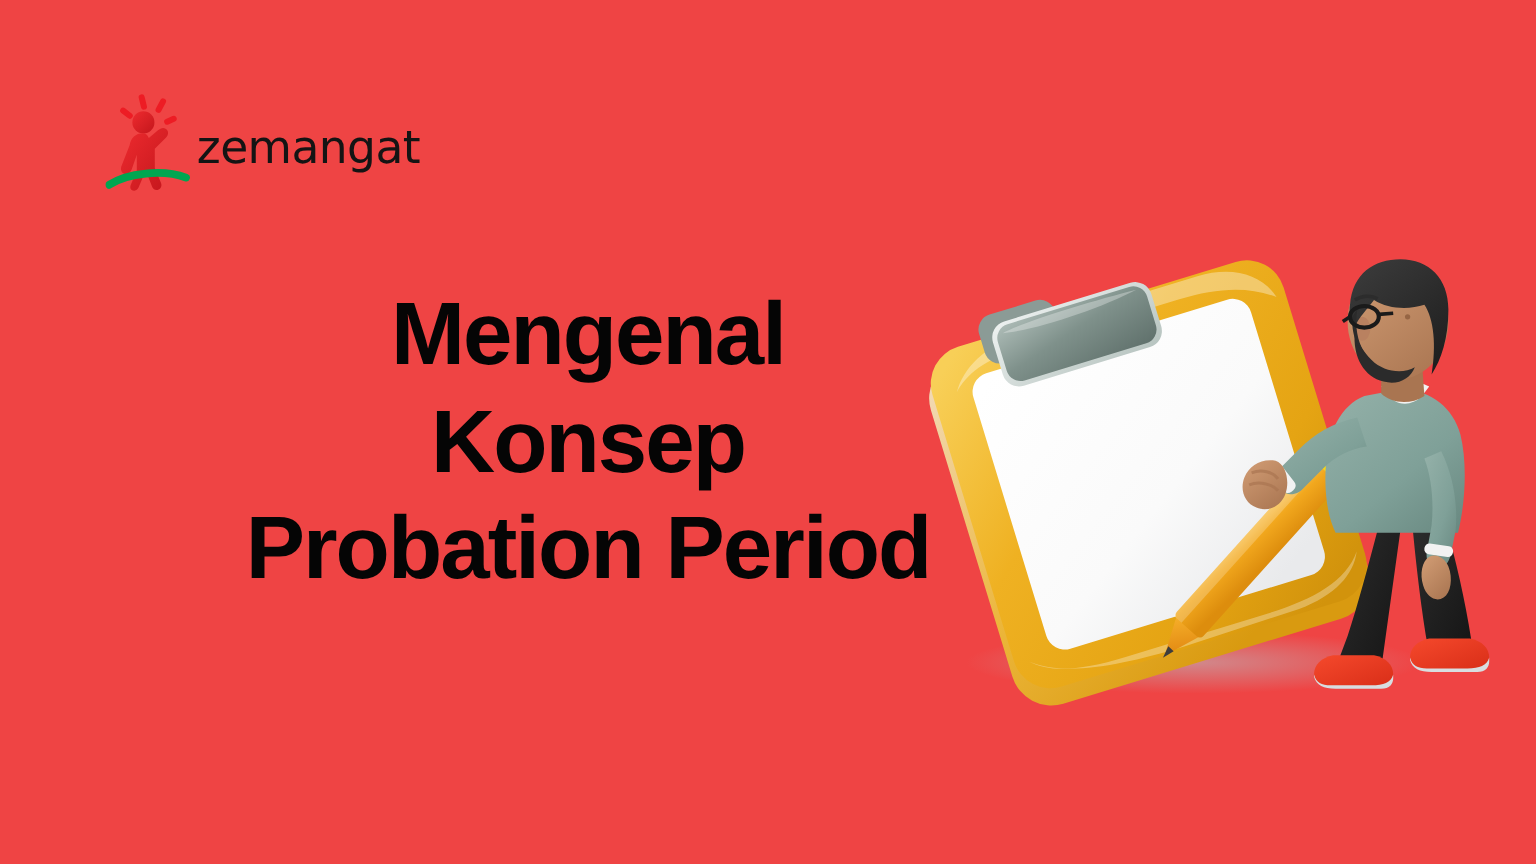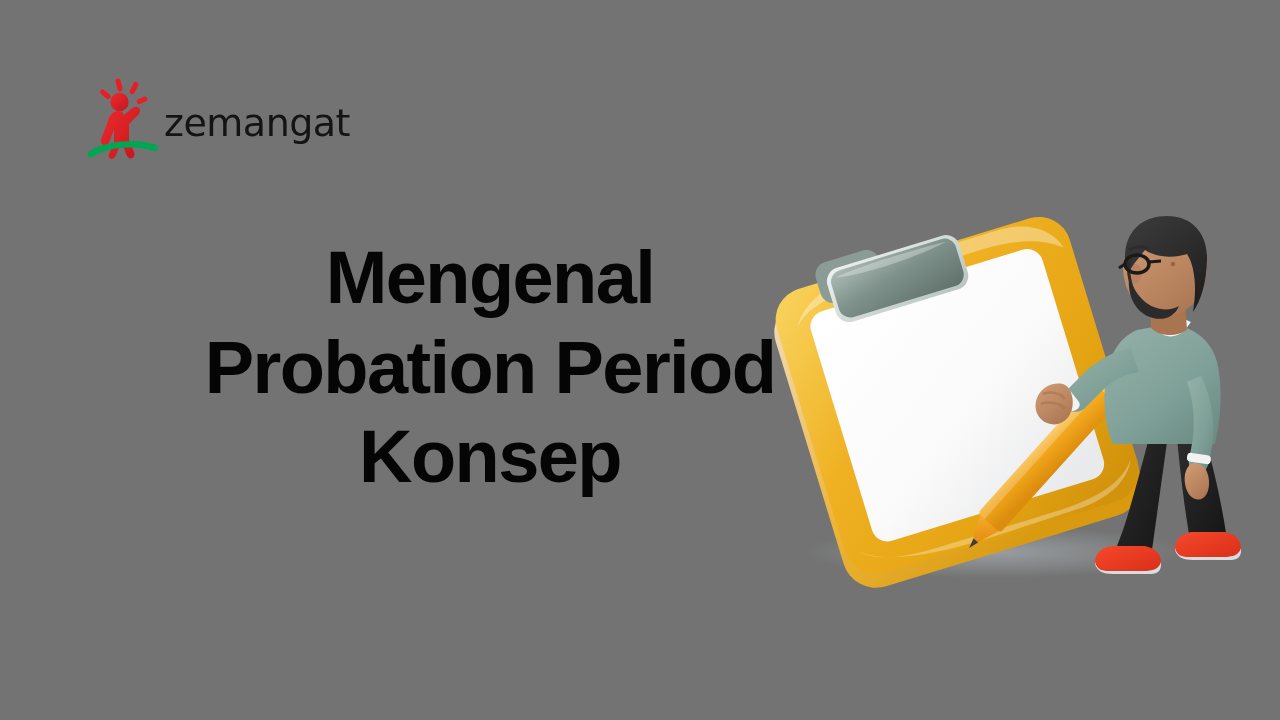--- a/index.html
+++ b/index.html
@@ -56,21 +56,21 @@
   
   .illustration {
     position:absolute; left:745px; top:180px;
     width:520px; height:420px;
   }
   .illu-svg { display:block; width:520px; height:420px; }
 </style>
 </head>
 <body style="background: rgb(222, 226, 230);">
 
-<div class="slide" style="background: #737373; padding-left: 48px;">
+<div class="slide" style="background: #ef4444; padding-left: 48px;">
 
   <div class="brand">
     <div class="brand-mark">
       <svg viewBox="0 0 72 82" width="72" height="82" xmlns="http://www.w3.org/2000/svg">
         <defs>
           <linearGradient id="redg" x1="0" y1="0" x2="1" y2="1">
             <stop offset="0%" stop-color="#ee2b2f"></stop>
             <stop offset="100%" stop-color="#c4161c"></stop>
           </linearGradient>
         </defs>
@@ -107,22 +107,22 @@
                  C 35 34.5, 33.4 33, 31 33 Z" fill="url(#redg)"></path>
 
         <path d="M3 76 C 18 66, 48 63, 67 70" stroke="#00a651" stroke-width="6.5" stroke-linecap="round" fill="none"></path>
       </svg>
     </div>
     <div class="brand-word">zemangat</div>
   </div>
 
   <h1 class="headline">
     <span class="headline-line">Mengenal</span>
+    <span class="headline-line">Konsep</span>
     <span class="headline-line">Probation Period</span>
-    <span class="headline-line">Konsep</span>
   </h1>
 
   <div class="illustration">
     <svg class="illu-svg" viewBox="0 0 520 420" xmlns="http://www.w3.org/2000/svg">
       <defs>
         <linearGradient id="boardG" x1="0.1" y1="0" x2="0.9" y2="1">
           <stop offset="0%" stop-color="#f6c githubusercontent"></stop>
         </linearGradient>
         <linearGradient id="board1" x1="0.05" y1="0.05" x2="0.9" y2="0.95">
           <stop offset="0%" stop-color="#f8cf57"></stop>

